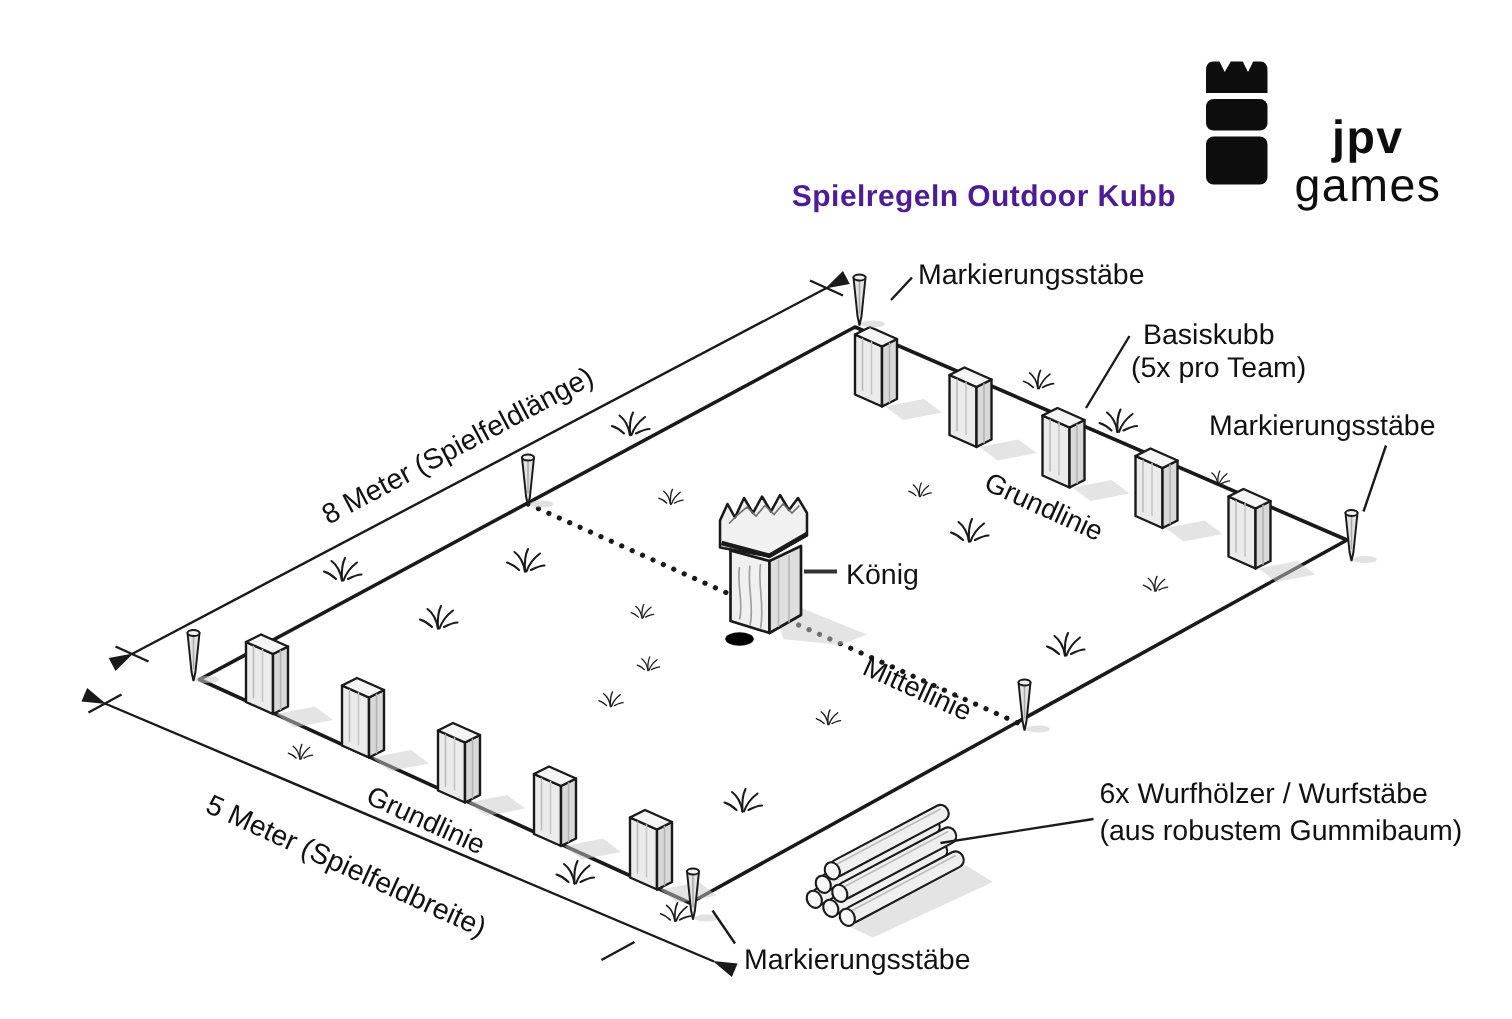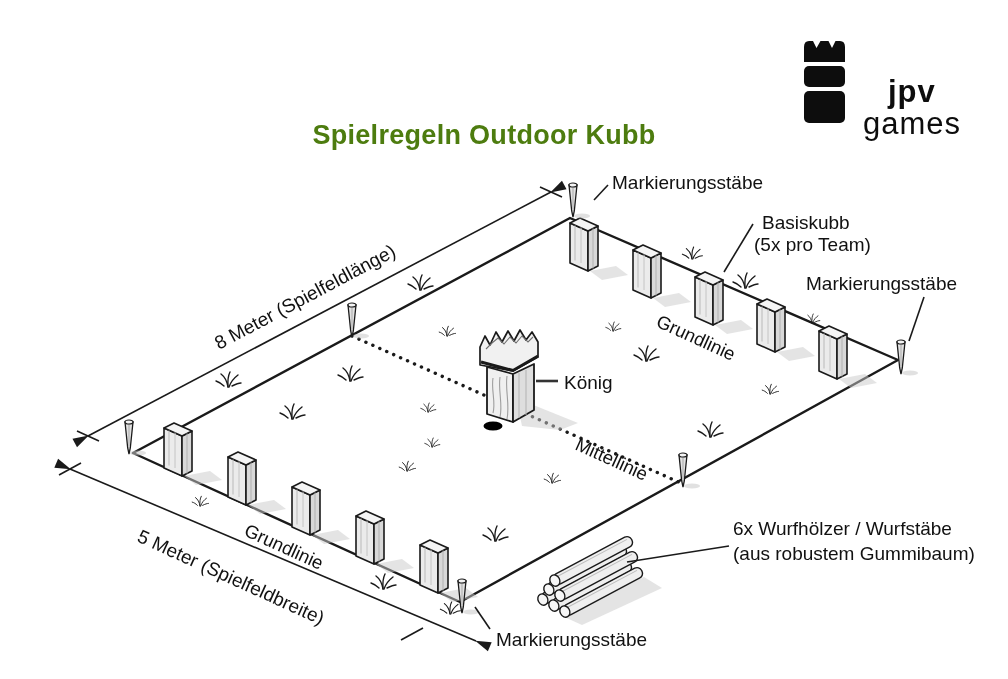--- a/index.html
+++ b/index.html
@@ -1,19 +1,19 @@
 <!DOCTYPE html>
 <html><head>
 <meta charset="utf-8">
 <style>
   html,body{margin:0;padding:0;background:#fff;}
   .stage{position:relative;width:1008px;height:679px;background:#fff;overflow:hidden;
          font-family:"Liberation Sans", sans-serif;color:#111;}
-  .title{position:absolute;left:184px;top:120px;width:600px;text-align:center;
-         font-size:27px;font-weight:bold;letter-spacing:.3px;color:#4d7c0f;}
+  .title{position:absolute;left:184px;top:120px;width:600px;text-align:right;
+         font-size:20px;font-weight:bold;letter-spacing:.3px;color:#4c1d95;}
   .logo{position:absolute;left:800px;top:34px;width:200px;height:95px;}
   .logo .tower{position:absolute;left:4px;top:4px;}
   .logo .jpv{position:absolute;left:88px;top:40px;font-size:31px;font-weight:bold;letter-spacing:1px;color:#0d0d0d;}
   .logo .games{position:absolute;left:63px;top:72px;font-size:31px;font-weight:normal;letter-spacing:1px;color:#0d0d0d;}
   svg.diagram{position:absolute;left:0;top:0;}
   svg text{font-family:"Liberation Sans", sans-serif;fill:#111;}
   .lbl{font-size:19px;}
   .lbl-r{font-size:19px;}
   .lbl-g{font-size:18.5px;}
 </style>

